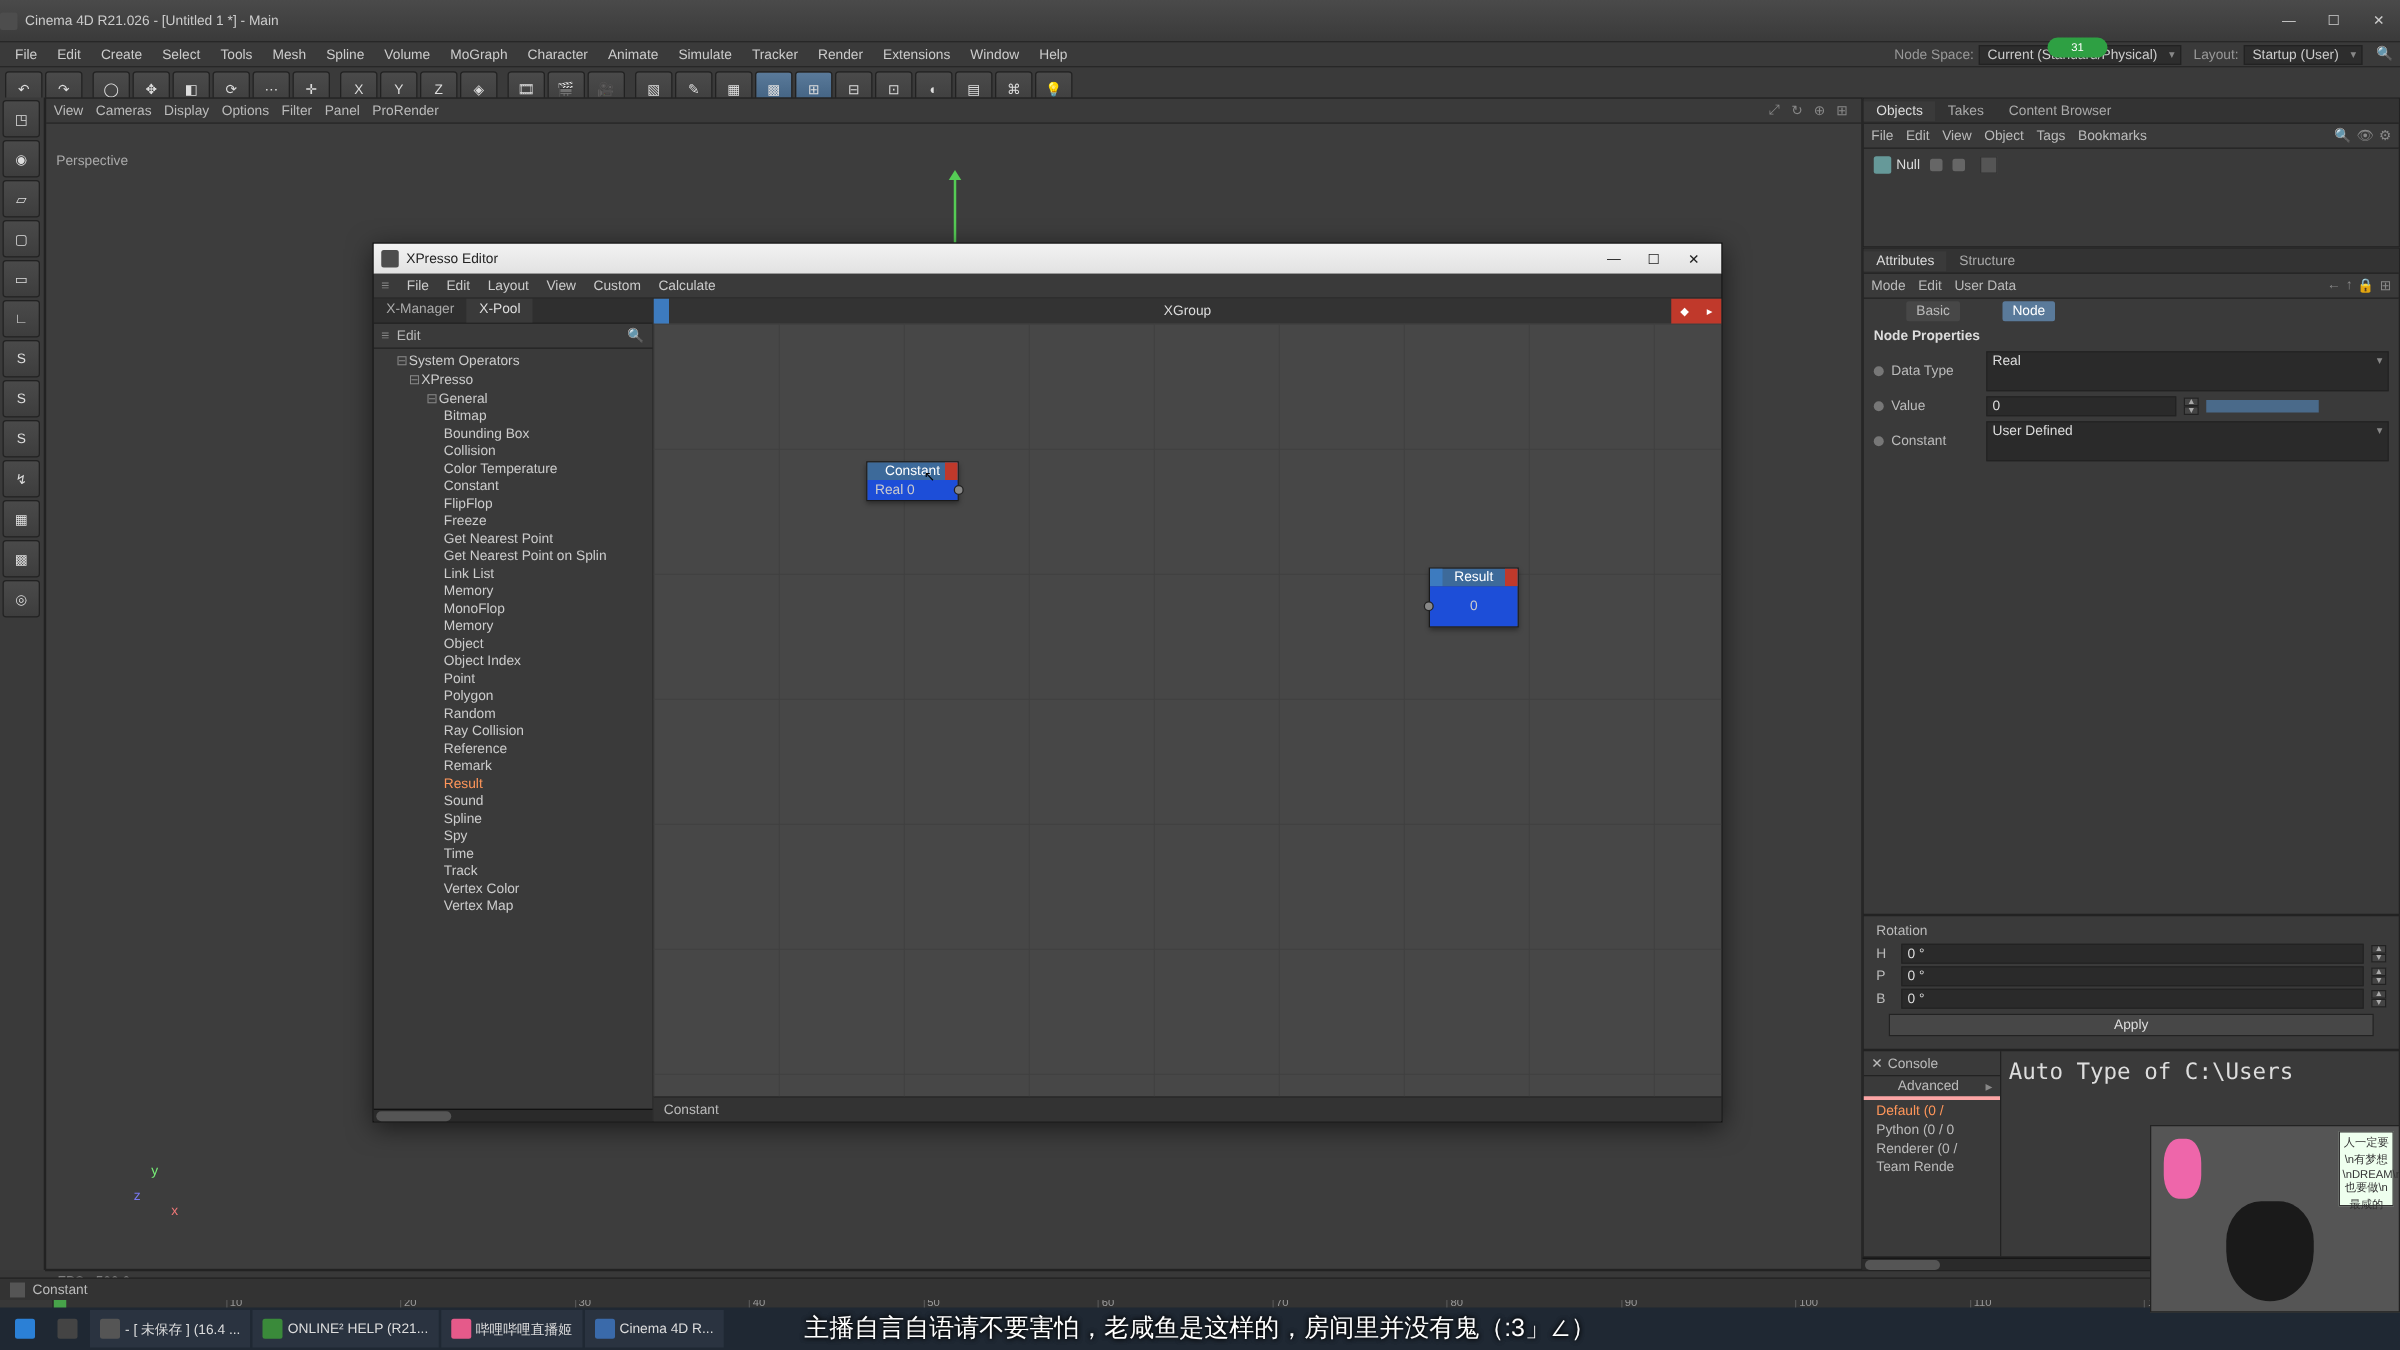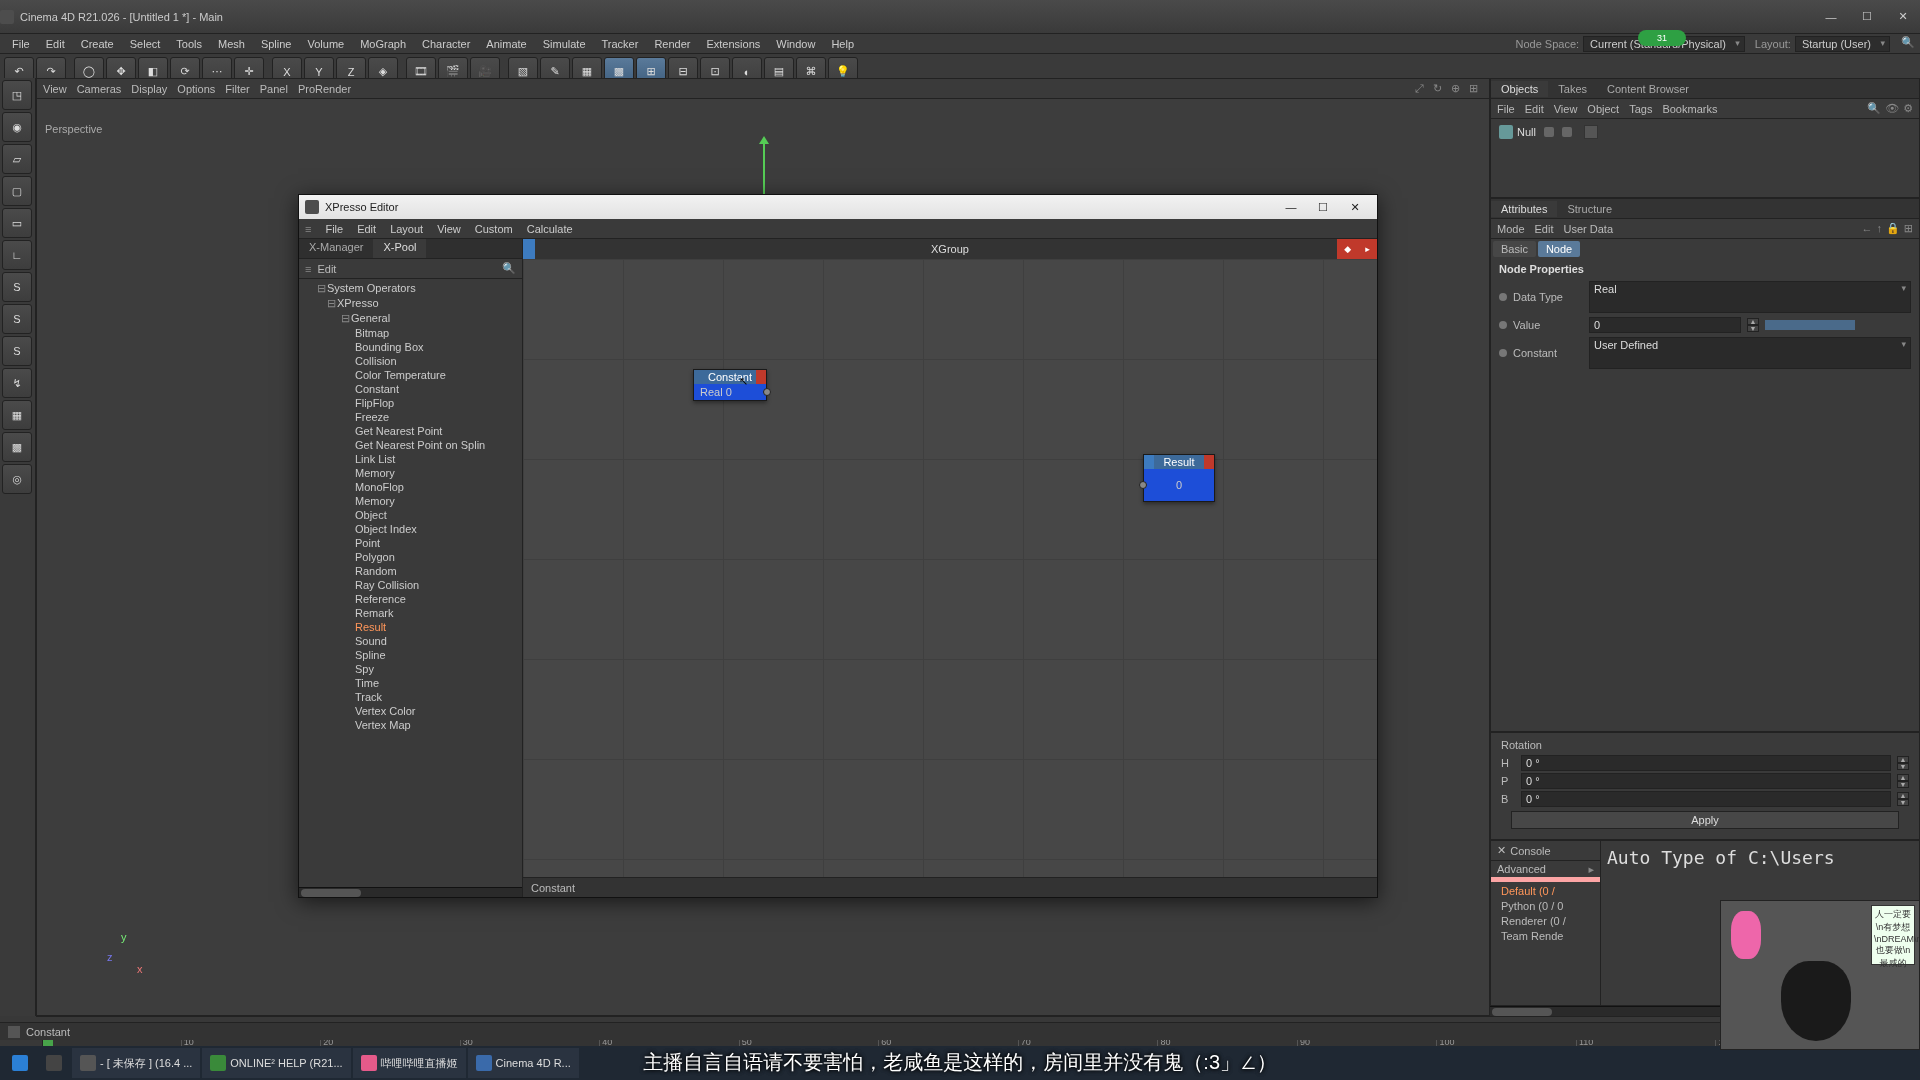--- a/index.html
+++ b/index.html
@@ -60,21 +60,21 @@
 
 .obj-row { display: flex; align-items: center; gap: 4px; padding: 2px; }
 .obj-icon { width: 14px; height: 14px; background: #699; border-radius: 2px; }
 .obj-name { color: #ddd; }
 .obj-vis { width: 10px; height: 10px; background: #666; border-radius: 2px; margin-left: 4px; }
 .obj-tag { width: 14px; height: 14px; background: #555; border: 1px solid #333; margin-left: 8px; }
 
 
 .attr-header { background: #333; padding: 3px 6px; color: #ddd; border-bottom: 1px solid #222; display:flex; align-items:center; gap:6px;}
 .attr-tabs { display: flex; padding: 2px; gap: 2px; }
-.attr-tab { padding: 2px 8px; background: #474747; color: #bbb; border-radius: 2px; cursor: pointer; }
+.attr-tab { padding: 2px 8px; background: #474747; color: #bbb; border-radius: 2px; cursor: pointer; margin-left: 32px; }
 .attr-tab.active { background: #5a7a9a; color: #fff; }
 .attr-section { padding: 4px 8px; color: #ddd; font-weight: bold; }
 .attr-row { display: flex; align-items: center; padding: 2px 8px; gap: 6px; }
 .attr-row .dot { width: 8px; height: 8px; border-radius: 4px; background: #777; }
 .attr-row .albl { width: 70px; color: #bbb; }
 .attr-row .ainput { flex: 1; background: #2a2a2a; border: 1px solid #222; color: #ddd; padding: 1px 4px; height: 16px; }
 .attr-row .aselect { flex: 1; background: #2a2a2a; border: 1px solid #222; color: #ddd; padding: 1px 4px; height: 32px; position: relative; }
 .attr-row .aselect::after { content: "▾"; position: absolute; right: 4px; top: 1px; font-size: 9px; color: #888; }
 .attr-row .aslider { width: 90px; height: 10px; background: #4a6a8a; }
 .spin { width: 12px; display: flex; flex-direction: column; }
@@ -393,21 +393,21 @@
         <div class="apply-btn">Apply</div>
       </div>
     </div>
 
     <div class="panel console-area" style="flex:1; min-height:120px; display:flex;">
       <div style="width:110px; border-right:1px solid #222;">
         <div class="panel-menu" style="gap:4px;">
           <span>✕</span>
           <span>Console</span>
         </div>
-        <div style="padding:2px 6px;border-bottom:5px solid #fca5a5;">
+        <div style="padding:2px 6px;border-bottom:3px solid #fca5a5;text-align:center;">
           <span>Advanced</span>
           <span style="float:right;color:#888;">▸</span>
         </div>
         <div class="console-tabs">
           <div class="ct sel">Default (0 /</div>
           <div class="ct">Python (0 / 0</div>
           <div class="ct">Renderer (0 /</div>
           <div class="ct">Team Rende</div>
         </div>
       </div>

